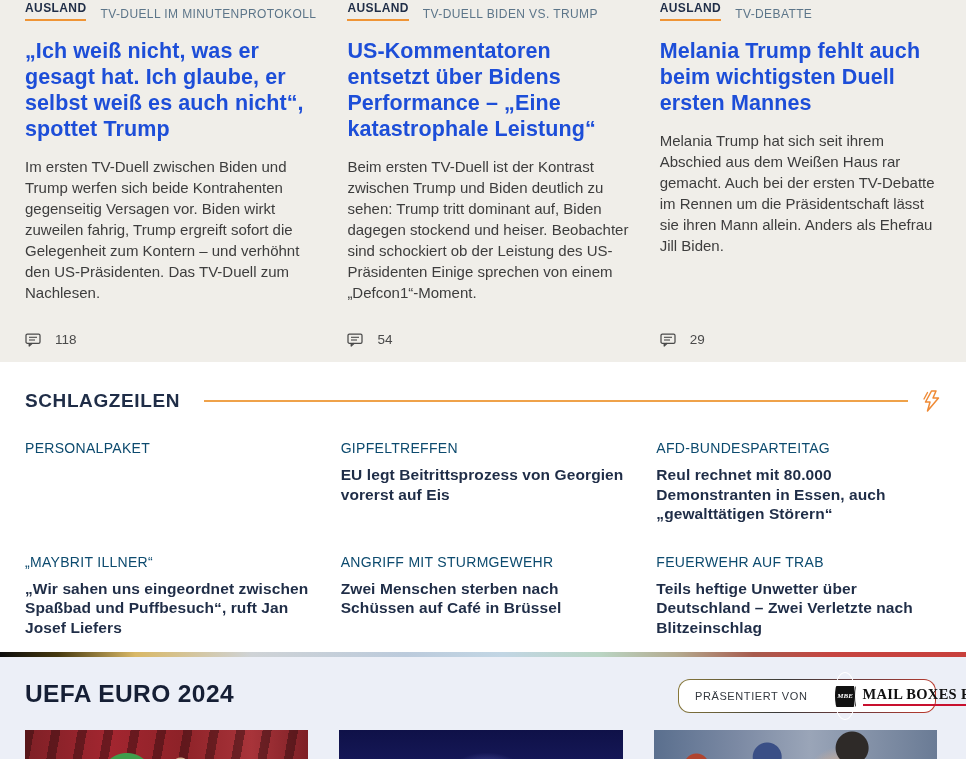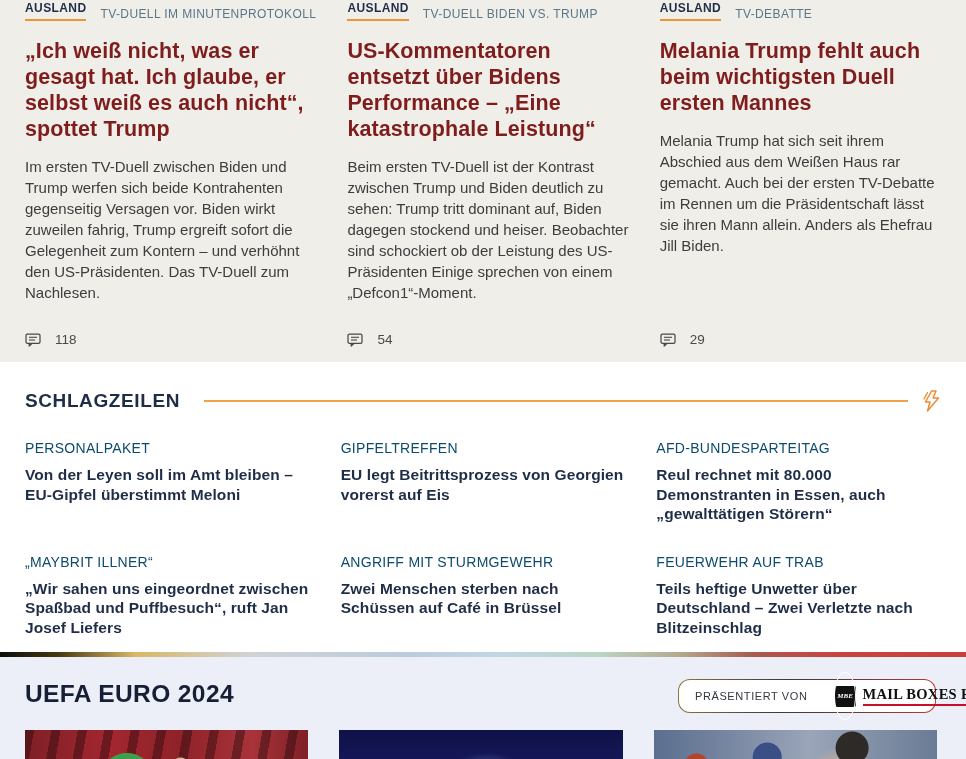--- a/index.html
+++ b/index.html
@@ -29,21 +29,21 @@
     white-space:nowrap;
   }
   .kicker-section {
     font-weight:bold; color:#1F2D47;
     border-bottom:2px solid #EF9435; padding-bottom:4px;
   }
   .kicker-topic { color:#5C7589; font-weight:normal; overflow:hidden; text-overflow:ellipsis; }
   .headline {
     margin-top:17px;
     font-size:21.5px; line-height:26px; font-weight:800;
-    letter-spacing:.1px; color:#7f1d1d;
+    letter-spacing:.1px; color:#1d4ed8;
   }
   .teaser {
     margin-top:14px;
     font-size:15px; line-height:21px; color:#3D3D3D;
   }
   .comments-row {
     margin-top:auto;
     display:flex; align-items:center; gap:14px;
     color:#4A4A4A; font-size:13.5px;
     padding-bottom:2px;
@@ -233,21 +233,20 @@
     <div class="headlines-rule"></div>
     <svg class="bolt-icon" viewBox="0 0 20 22">
       <path d="M10.5 1 L4.5 12 H9 L6.5 21 L17.5 8 H12 L15 1 Z" fill="none" stroke="#EF8A35" stroke-width="1.5" stroke-linejoin="round"></path>
       <path d="M6.5 2.5 L3 9" fill="none" stroke="#EF8A35" stroke-width="1.4" stroke-linecap="round"></path>
     </svg>
   </div>
 
   <div class="headlines-grid">
     <div class="hl-item">
       <div class="hl-kicker">PERSONALPAKET</div>
-      <div class="hl-headline">Von der Leyen soll im Amt bleiben – EU-Gipfel überstimmt Meloni</div>
     </div>
     <div class="hl-item">
       <div class="hl-kicker">GIPFELTREFFEN</div>
       <div class="hl-headline">EU legt Beitrittsprozess von Georgien vorerst auf Eis</div>
     </div>
     <div class="hl-item">
       <div class="hl-kicker">AFD-BUNDESPARTEITAG</div>
       <div class="hl-headline">Reul rechnet mit 80.000 Demonstranten in Essen, auch „gewalttätigen Störern“</div>
     </div>
     <div class="hl-item">

